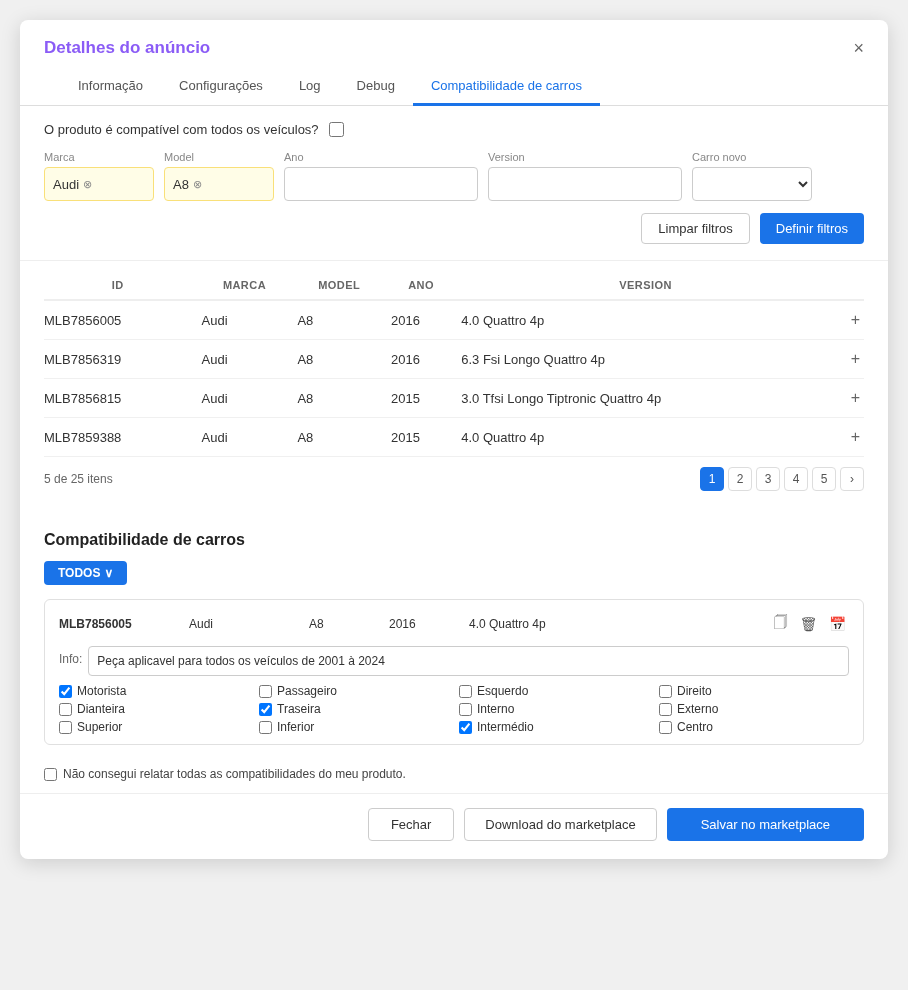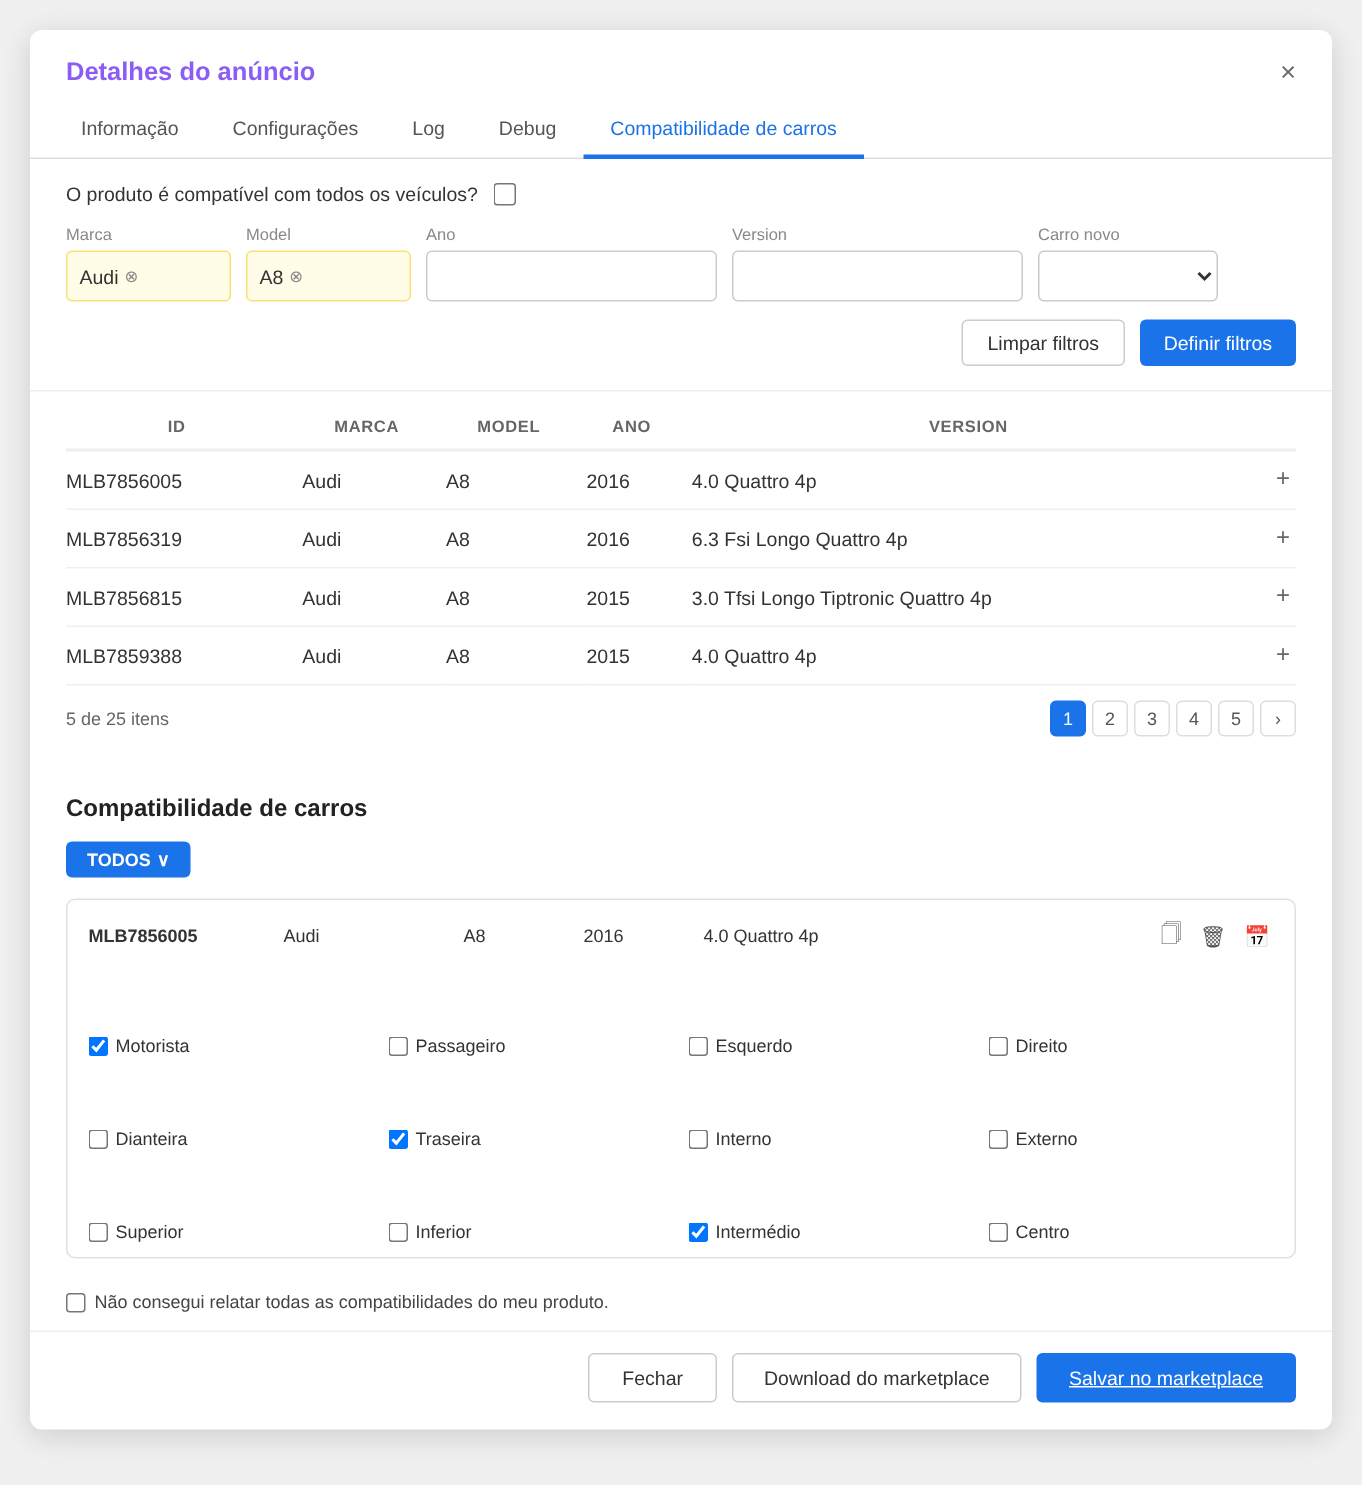--- a/index.html
+++ b/index.html
@@ -36,21 +36,21 @@
       border: none;
       font-size: 18px;
       cursor: pointer;
       color: #666;
       line-height: 1;
     }
     
     .tabs {
       display: flex;
       border-bottom: 1px solid #ddd;
-      padding: 0 16px;
+      padding: 0 40px;
       gap: 0;
     }
     .tab {
       padding: 10px 18px;
       font-size: 13px;
       cursor: pointer;
       color: #555;
       border-bottom: 3px solid transparent;
       margin-bottom: -1px;
       white-space: nowrap;
@@ -323,21 +323,20 @@
       grid-template-columns: repeat(4, 1fr);
       gap: 4px 10px;
       margin-top: 6px;
     }
     .checkbox-item {
       display: flex;
       align-items: flex-end;
       gap: 5px;
       font-size: 12px;
       color: #333;
-      margin-top: 44px;
     }
     .checkbox-item input[type="checkbox"] {
       width: 13px;
       height: 13px;
     }
     
     .not-reported-row {
       display: flex;
       align-items: flex-end;
       gap: 6px;
@@ -368,26 +367,25 @@
       border-radius: 4px;
       padding: 8px 20px;
       font-size: 13px;
       cursor: pointer;
       color: #333;
     }
     .btn-salvar {
       border: none;
       background: #1a73e8;
       border-radius: 4px;
-      padding: 8px 22px;
+      padding: 8px 34px;
       font-size: 13px;
       cursor: pointer;
       color: #fff;
       font-weight: 500;
-      text-decoration: underline;
     }
   </style>
 </head>
 <body>
 
 <div class="modal">
 
   <div class="modal-header">
     <span class="modal-title">Detalhes do anúncio</span>
     <button class="close-btn">×</button>
@@ -521,20 +519,24 @@
         <span class="car-entry-model">A8</span>
         <span class="car-entry-year">2016</span>
         <span class="car-entry-version">4.0 Quattro 4p</span>
         <div class="car-entry-actions">
           <button class="car-action-btn">🗍</button>
           <button class="car-action-btn">🗑</button>
           <button class="car-action-btn">📅</button>
         </div>
       </div>
 
+      <div class="info-row">
+        <span class="info-label">Info:</span>
+        <input type="text" class="info-input" value="Peça aplicavel para todos os veículos de 2001 à 2024" style="">
+      </div>
 
       <div class="checkboxes-grid">
         <div class="checkbox-item">
           <input type="checkbox" checked="" style="">
           <span>Motorista</span>
         </div>
         <div class="checkbox-item">
           <input type="checkbox" style="">
           <span>Passageiro</span>
         </div>

